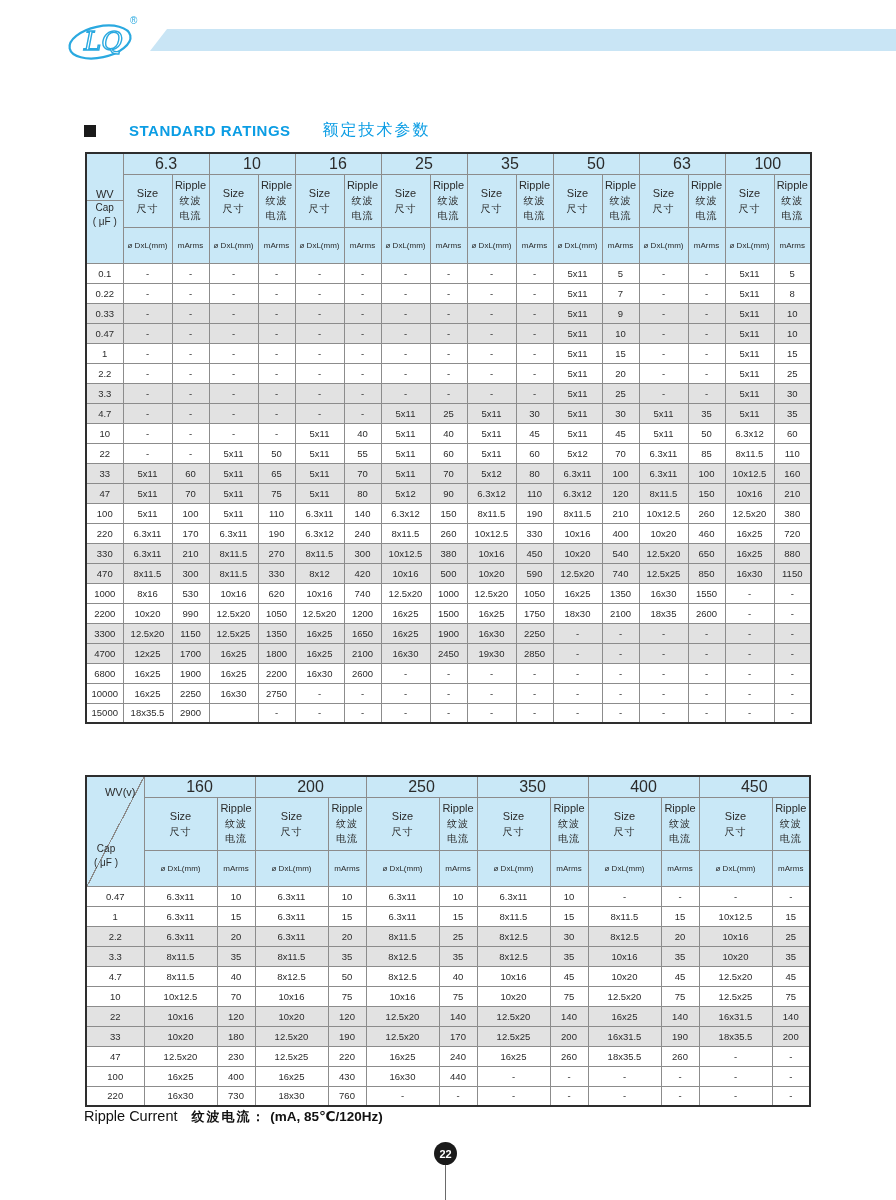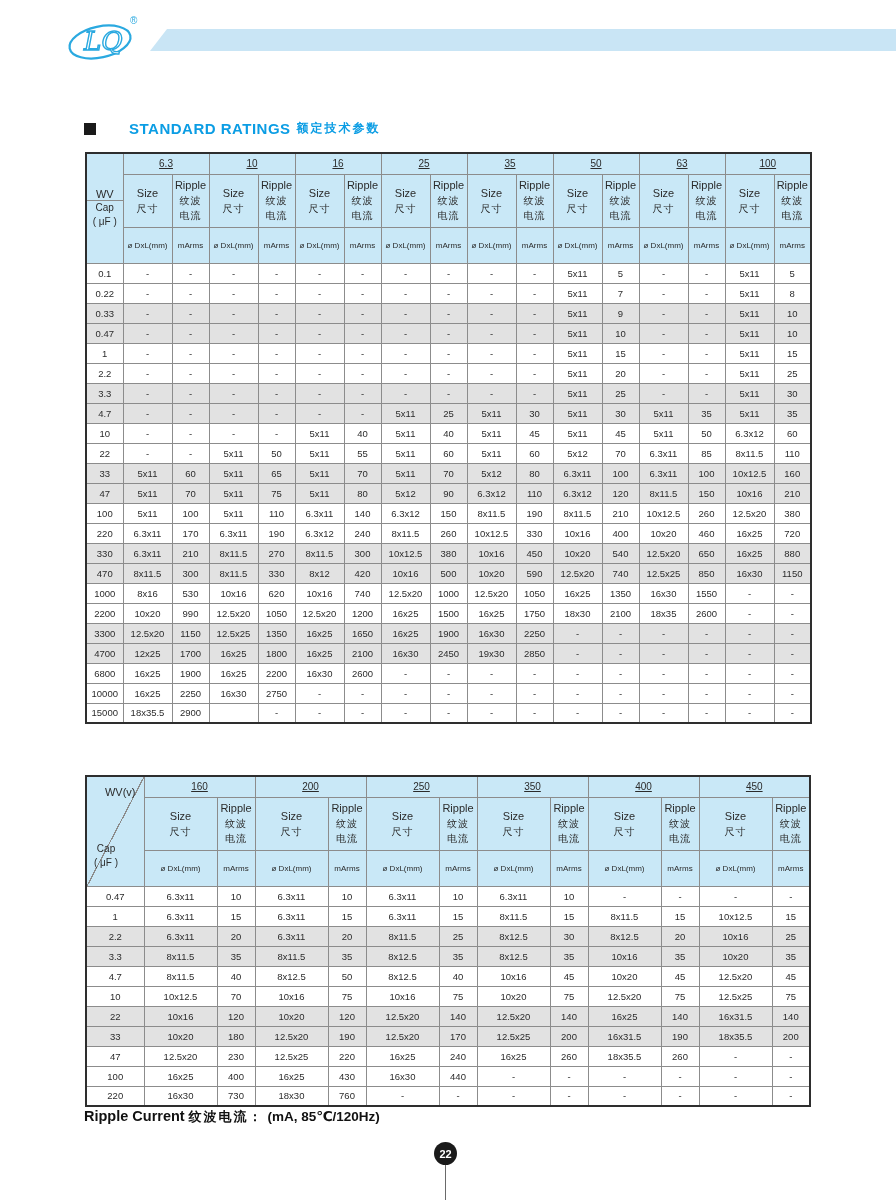--- a/index.html
+++ b/index.html
@@ -9,31 +9,31 @@
 
   
   .band { position: absolute; left: 150px; top: 29px; width: 746px; height: 22px;
     background: #c9e5f5; clip-path: polygon(17px 0, 100% 0, 100% 100%, 0 100%); }
   .logo-wrap { position: absolute; left: 58px; top: 12px; width: 90px; height: 52px; }
 
   
   .title-row { position: absolute; left: 84px; top: 120px; display: flex; align-items: center; gap: 6px; }
   .title-bullet { width: 12px; height: 12px; background: #1a1a1a; display: inline-block; }
   .title-en { color: #0b9de4; font-weight: bold; font-size: 15px; letter-spacing: .5px; margin-left: 27px; }
-  .title-cn { color: #0b9de4; font-size: 12px; font-weight: bold; letter-spacing: 2px; }
+  .title-cn { color: #0b9de4; font-size: 16px; font-weight: normal; margin-left: 26px; letter-spacing: 2px; }
 
   
   table.ratings { border-collapse: collapse; table-layout: fixed; position: absolute;
     border: 2px solid #2e2e2e; }
   #table1 { left: 85px; top: 152px; }
   #table2 { left: 85px; top: 775px; border-radius: 14px; }
   table.ratings th, table.ratings td { border: 1px solid #8c8c8c; text-align: center;
     vertical-align: middle; color: #2b2b2b; overflow: hidden; }
   table.ratings thead th, table.ratings thead td { background: #c9e8f7; font-weight: normal; }
-  tr.h1 th { height: 21px; font-size: 10px; text-decoration: underline; }
+  tr.h1 th { height: 21px; font-size: 16px; }
   tr.h2 th { height: 53px; font-size: 11px; line-height: 1.35; }
   tr.h2 .cn { font-size: 10px; letter-spacing: 1px; }
   tr.h3 th { height: 36px; font-size: 8px; }
   tbody td { height: 20px; font-size: 9.5px; background: #fff; }
   tbody tr.shaded td { background: #e2e2e2; }
   td.cap-cell { font-size: 9.5px; }
 
   
   td.corner { padding: 0; position: relative; }
   .corner-stack { display: flex; flex-direction: column; width: 100%; height: 100%; }
@@ -42,22 +42,22 @@
   .corner-bottom { flex: 1; display: flex; flex-direction: column; align-items: center;
     justify-content: center; font-size: 10px; line-height: 1.4; }
   td.corner.diag .diag-line { position: absolute; inset: 0;
     background: linear-gradient(to bottom right, transparent 49.4%, #8c8c8c 49.4%, #8c8c8c 50.6%, transparent 50.6%); }
   td.corner.diag .wv-pos { position: absolute; top: 9px; right: 8px; font-size: 11px; }
   td.corner.diag .cap-pos { position: absolute; bottom: 16px; left: 7px; font-size: 10px;
     line-height: 1.4; text-align: center; }
 
   
   .footer-row { position: absolute; left: 84px; top: 1108px; font-size: 14px; color: #111; }
-  .footer-en { font-weight: bold; font-size: 14.5px; }
-  .footer-cn { font-weight: bold; font-size: 13px; letter-spacing: 2px; }
+  .footer-en { font-weight: normal; font-size: 14.5px; }
+  .footer-cn { font-weight: bold; font-size: 13px; margin-left: 10px; letter-spacing: 2px; }
   .footer-cond { font-weight: bold; font-size: 13.5px; }
 
   
   .page-badge { position: absolute; left: 434px; top: 1142px; width: 23px; height: 23px;
     border-radius: 50%; background: #1a1a1a; color: #fff; font-size: 11px; font-weight: bold;
     display: flex; align-items: center; justify-content: center; }
   .page-line { position: absolute; left: 445px; top: 1165px; width: 1px; height: 35px; background: #6a6a6a; }
 </style>
 </head>
 <body>

